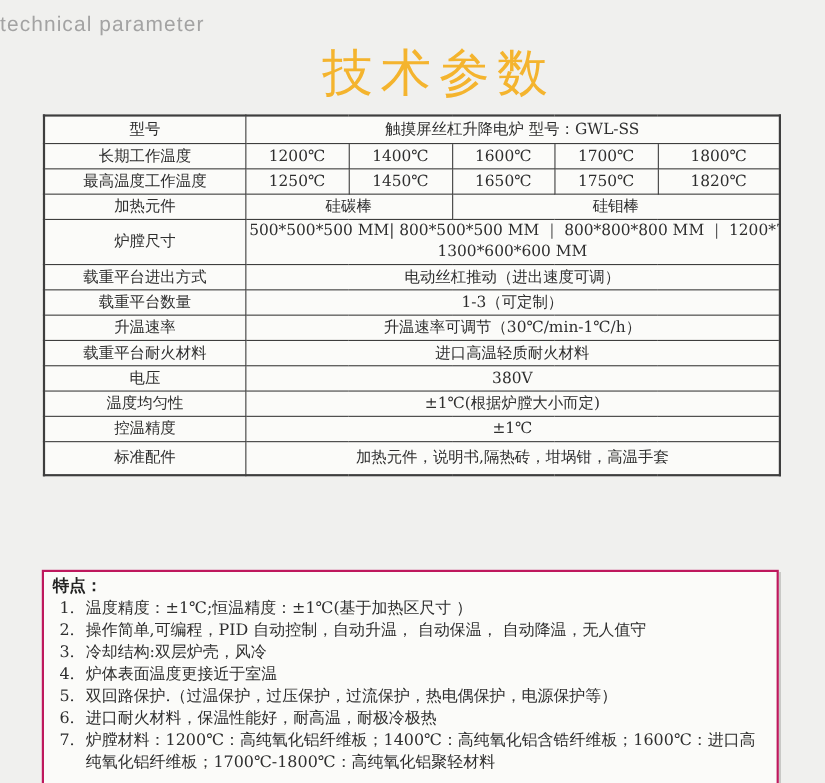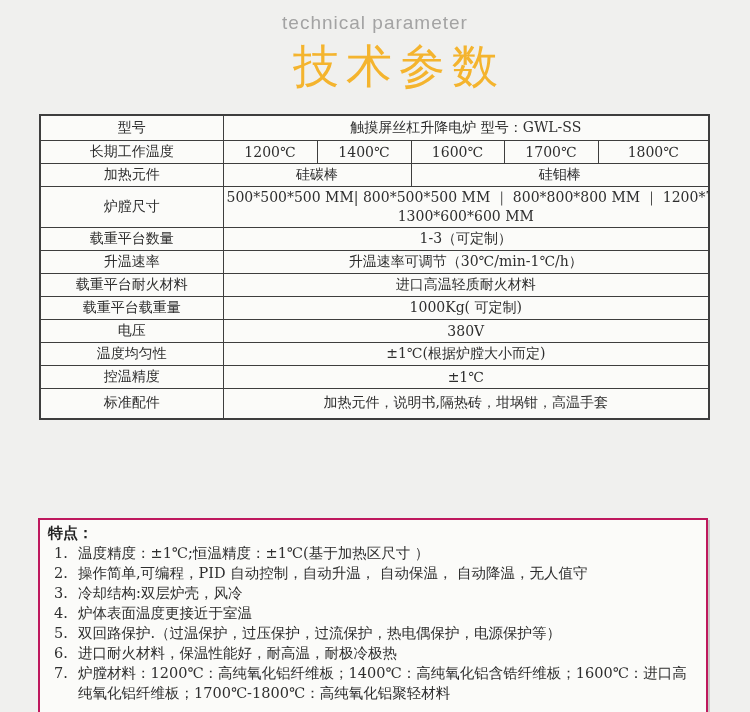--- a/index.html
+++ b/index.html
@@ -10,42 +10,42 @@
     height: 712px;
     background: #f0f0ee;
     overflow: hidden;
     font-family: "DejaVu Serif", "Liberation Serif", serif;
     color: #2e2e2e;
   }
   .subtitle-en {
     position: absolute;
     top: 12px; left: 0;
     width: 100%;
-    text-align: center;
+    text-align: left;
     font-family: "Liberation Sans", sans-serif;
     font-weight: 300;
     font-size: 19px;
     letter-spacing: 1px;
     color: #a3a3a3;
   }
   .title-cn {
     position: absolute;
     top: 36px; left: 0;
     width: 100%;
     text-align: center;
     font-family: "Liberation Sans", sans-serif;
     font-weight: 200;
     font-size: 46px;
     letter-spacing: 7px;
     color: #f4b42e;
     padding-left: 48px;
   }
   table.spec {
     position: absolute;
-    left: 39px; top: 114px;
+    left: 39px; top: 104px;
     width: 669px;
     border-collapse: collapse;
     table-layout: fixed;
     background: #fbfbf9;
   }
   table.spec td {
     border: 1px solid #3e3e3e;
     text-align: center;
     vertical-align: middle;
     font-size: 14px;
@@ -118,46 +118,54 @@
       </tr>
       <tr class="r-normal">
         <td>长期工作温度</td>
         <td>1200℃</td>
         <td>1400℃</td>
         <td>1600℃</td>
         <td>1700℃</td>
         <td>1800℃</td>
       </tr>
       <tr class="r-normal">
+        <td>最高温度工作温度</td>
+        <td>1250℃</td>
+        <td>1450℃</td>
+        <td>1650℃</td>
+        <td>1750℃</td>
+        <td>1820℃</td>
+      </tr>
+      <tr class="r-normal">
         <td>加热元件</td>
         <td colspan="2">硅碳棒</td>
         <td colspan="3">硅钼棒</td>
       </tr>
       <tr class="r-chamber">
         <td>炉膛尺寸</td>
         <td colspan="5" class="chamber-cell">
           <div>500*500*500 MM| 800*500*500 MM ｜ 800*800*800 MM ｜ 1200*750*600 MM|</div>
           <div>1300*600*600 MM</div>
         </td>
       </tr>
       <tr class="r-normal">
+        <td>载重平台进出方式</td>
+        <td colspan="5">电动丝杠推动（进出速度可调）</td>
+      </tr>
+      <tr class="r-normal">
         <td>载重平台数量</td>
         <td colspan="5">1-3（可定制）</td>
       </tr>
       <tr class="r-normal">
         <td>升温速率</td>
         <td colspan="5">升温速率可调节（30℃/min-1℃/h）</td>
       </tr>
       <tr class="r-normal">
         <td>载重平台耐火材料</td>
         <td colspan="5">进口高温轻质耐火材料</td>
-      </tr>
-      <tr class="r-normal">
-        <td>载重平台载重量</td>
-        <td colspan="5">1000Kg( 可定制)</td>
       </tr>
       <tr class="r-normal">
         <td>电压</td>
         <td colspan="5">380V</td>
       </tr>
       <tr class="r-normal">
         <td>温度均匀性</td>
         <td colspan="5">±1℃(根据炉膛大小而定)</td>
       </tr>
       <tr class="r-normal">

